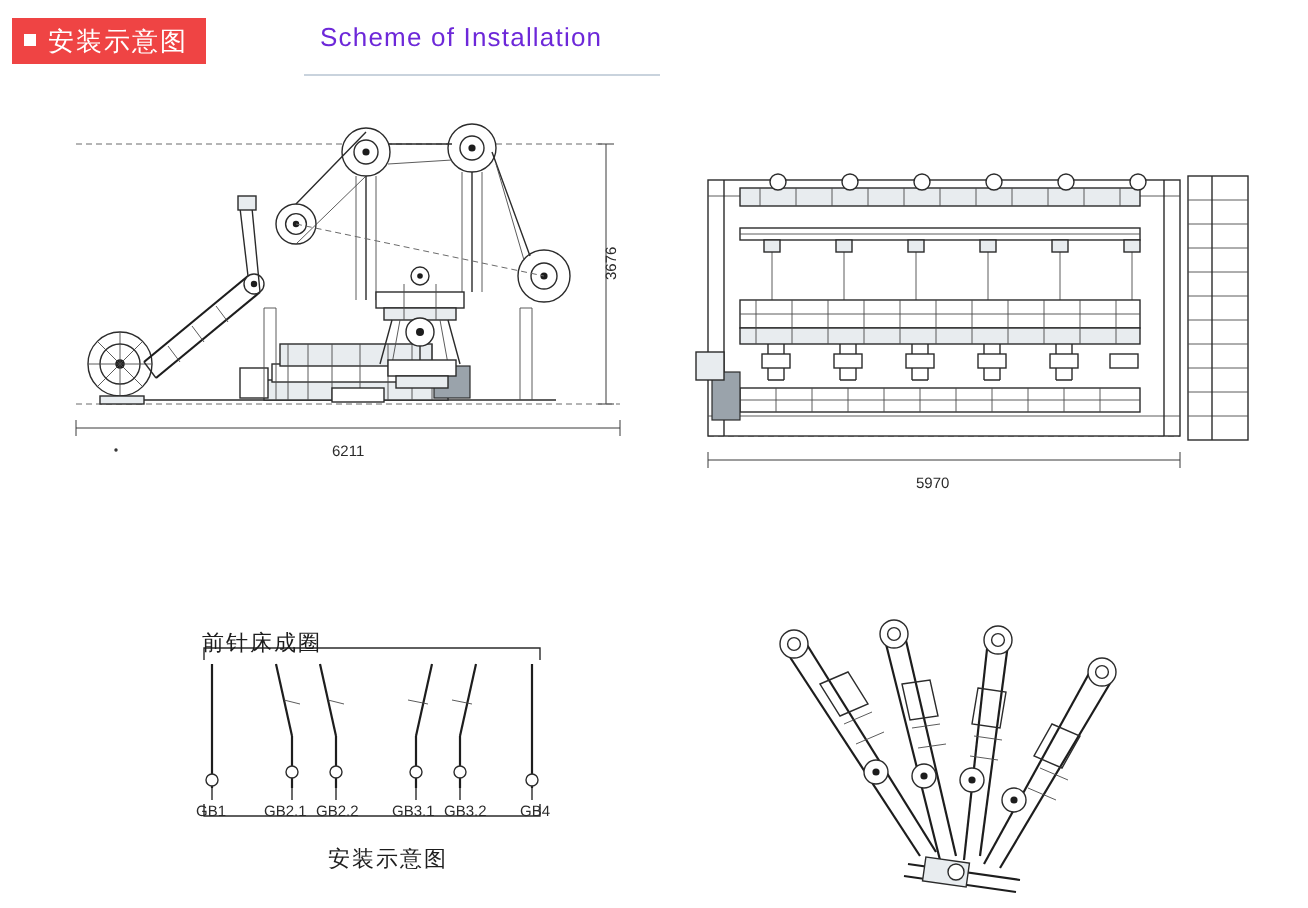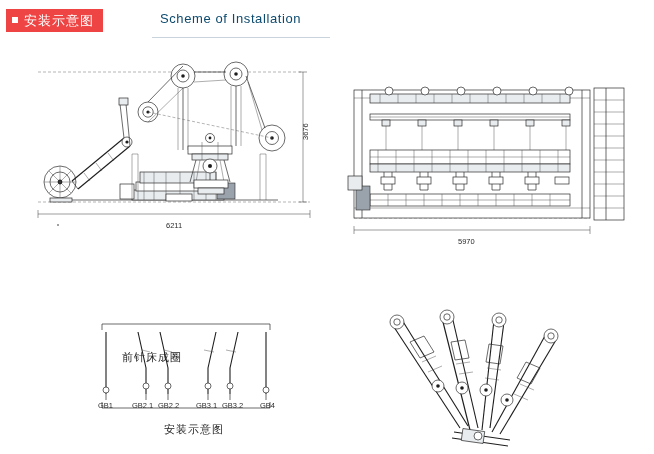--- a/index.html
+++ b/index.html
@@ -43,21 +43,21 @@
     height: 6px;
     background: #ffffff;
     margin-right: 6px;
     vertical-align: 2px;
   }
   .header-en {
     position: absolute;
     left: 160px;
     top: 11px;
     font-size: 13px;
-    color: #0c4a6e;
+    color: #6d28d9;
     letter-spacing: 0.6px;
   }
   .header-rule {
     position: absolute;
     left: 152px;
     top: 37px;
     width: 178px;
     height: 1px;
     background: #c9d3dd;
   }
@@ -316,21 +316,21 @@
     </g>
 
     <text class="dimtext" x="14" y="100">GB1</text>
     <text class="dimtext" x="48" y="100">GB2.1</text>
     <text class="dimtext" x="74" y="100">GB2.2</text>
     <text class="dimtext" x="112" y="100">GB3.1</text>
     <text class="dimtext" x="138" y="100">GB3.2</text>
     <text class="dimtext" x="176" y="100">GB4</text>
   </svg>
 
-  <div class="lbl-cn" style="left:38px; top:6px;margin-top:36px;">前针床成圈</div>
+  <div class="lbl-cn" style="left:17px; top:6px;">前针床成圈</div>
   <div class="lbl-cn" style="left:110px; top:114px; transform:translateX(-50%);">安装示意图</div>
 </div>
 
 <div class="panel" style="left:350px; top:300px; width:270px; height:150px;">
   <svg width="270" height="150" viewBox="0 0 270 150">
 
     <g>
       <path class="ln-b" d="M42 24 L110 128"></path>
       <path class="ln-b" d="M52 20 L118 126"></path>
       <circle class="fl-w" cx="47" cy="22" r="7"></circle>

